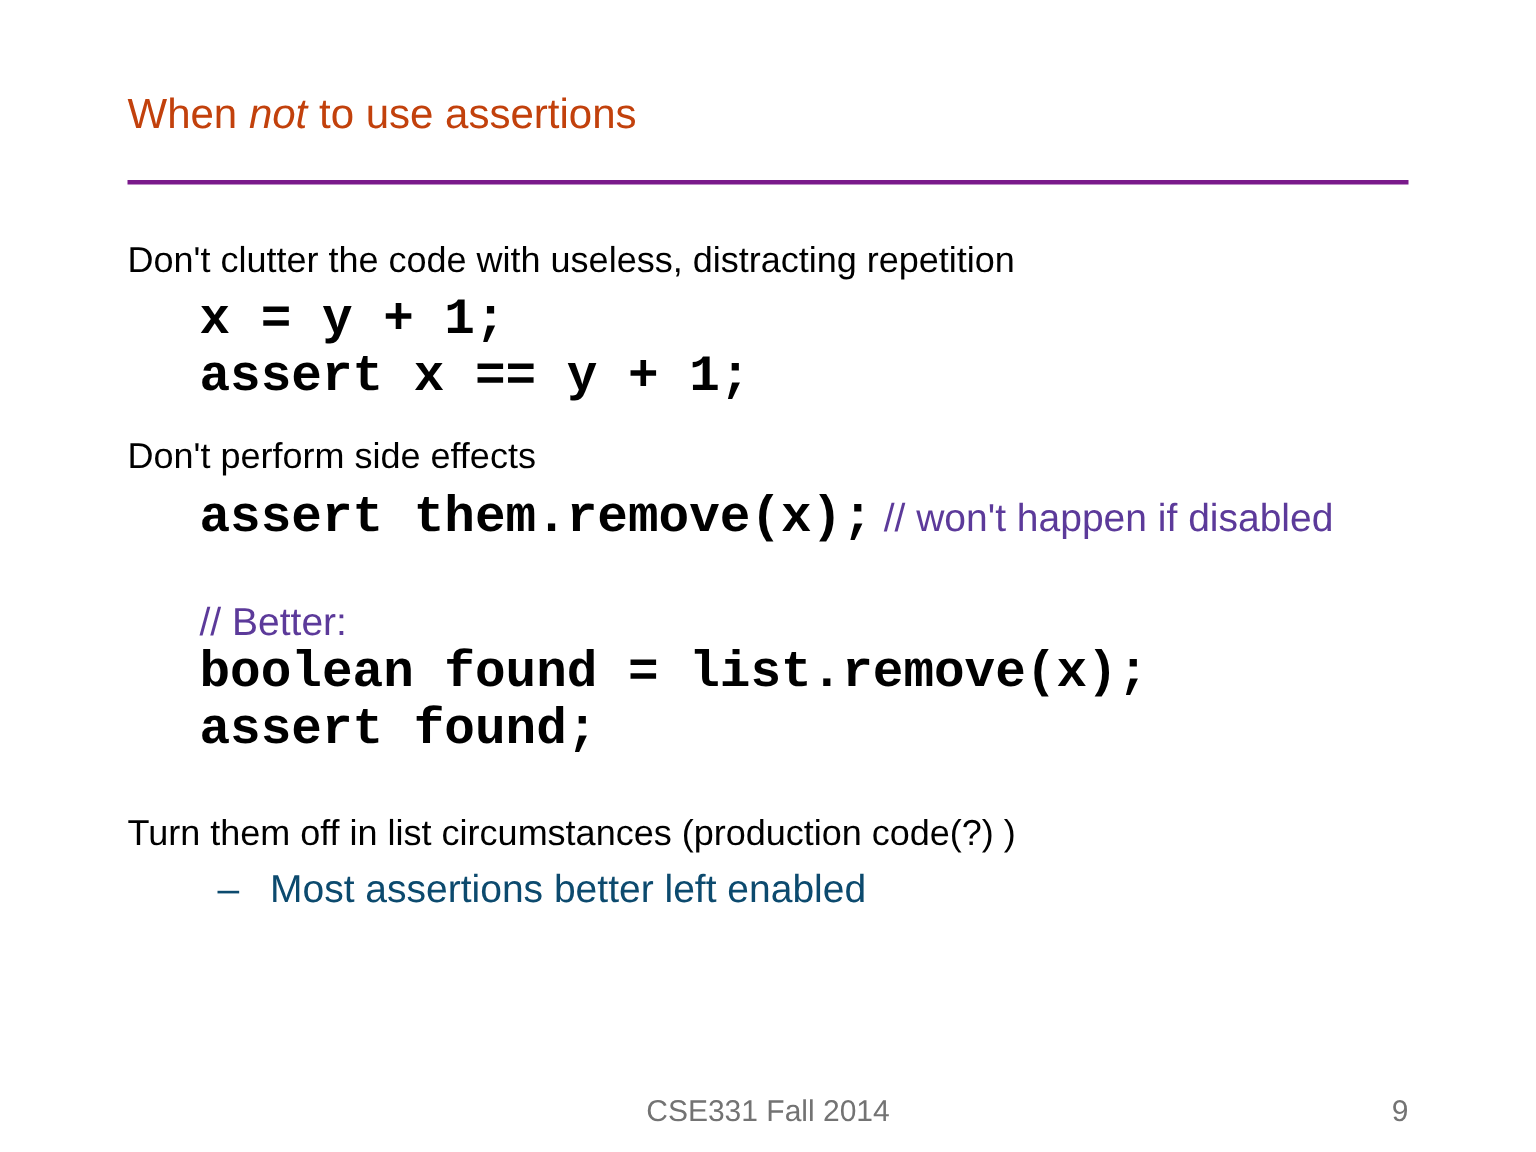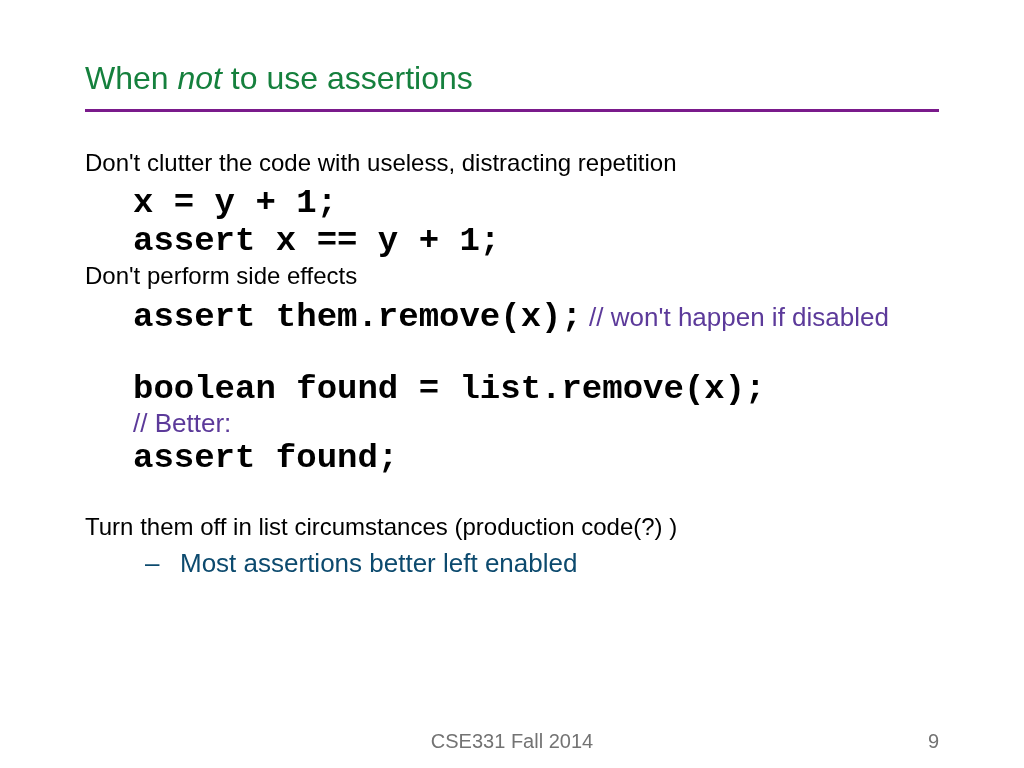--- a/index.html
+++ b/index.html
@@ -12,24 +12,24 @@
       height: 768px;
       background: #ffffff;
       font-family: Arial, Helvetica, sans-serif;
       position: relative;
       overflow: hidden;
     }
     .slide {
       padding: 60px 85px 0 85px;
     }
     .title {
-      color: #15803d;
-      font-size: 32px;
+      color: #c2410c;
+      font-size: 28px;
       font-weight: normal;
-      margin-bottom: 12px;
+      margin-bottom: 28px;
     }
     .title .italic {
       font-style: italic;
     }
     .divider {
       border: none;
       border-top: 3px solid #7a1a8b;
       margin-bottom: 35px;
     }
     .body-text {
@@ -41,20 +41,21 @@
     .code {
       font-family: "Courier New", Courier, monospace;
       font-weight: bold;
       font-size: 34px;
       color: #000000;
     }
     .indent1 {
       padding-left: 48px;
     }
     .section-gap {
+      margin-top: 18px;
     }
     .comment {
       color: #5c3a9a;
       font-size: 26px;
       font-family: Arial, Helvetica, sans-serif;
       font-weight: normal;
     }
     .blank-line {
       height: 34px;
     }
@@ -101,22 +102,22 @@
   <div class="indent1"><span class="code">x = y + 1;</span></div>
   <div class="indent1"><span class="code">assert x == y + 1;</span></div>
 
   <div class="body-text section-gap">Don't perform side effects</div>
   <div class="indent1">
     <span class="code">assert them.remove(x);</span><span class="comment">  // won't happen if disabled</span>
   </div>
 
   <div class="blank-line"></div>
 
+  <div class="indent1"><span class="comment">// Better:</span></div>
   <div class="indent1"><span class="code">boolean found = list.remove(x);</span></div>
-  <div class="indent1"><span class="comment">// Better:</span></div>
   <div class="indent1"><span class="code">assert found;</span></div>
 
   <div class="blank-line"></div>
 
   <div class="body-text">Turn them off in list circumstances (production code(?) )</div>
   <div class="bullet-line">Most assertions better left enabled</div>
 </div>
 
 <div class="footer">
   <span class="footer-center">CSE331 Fall 2014</span>

